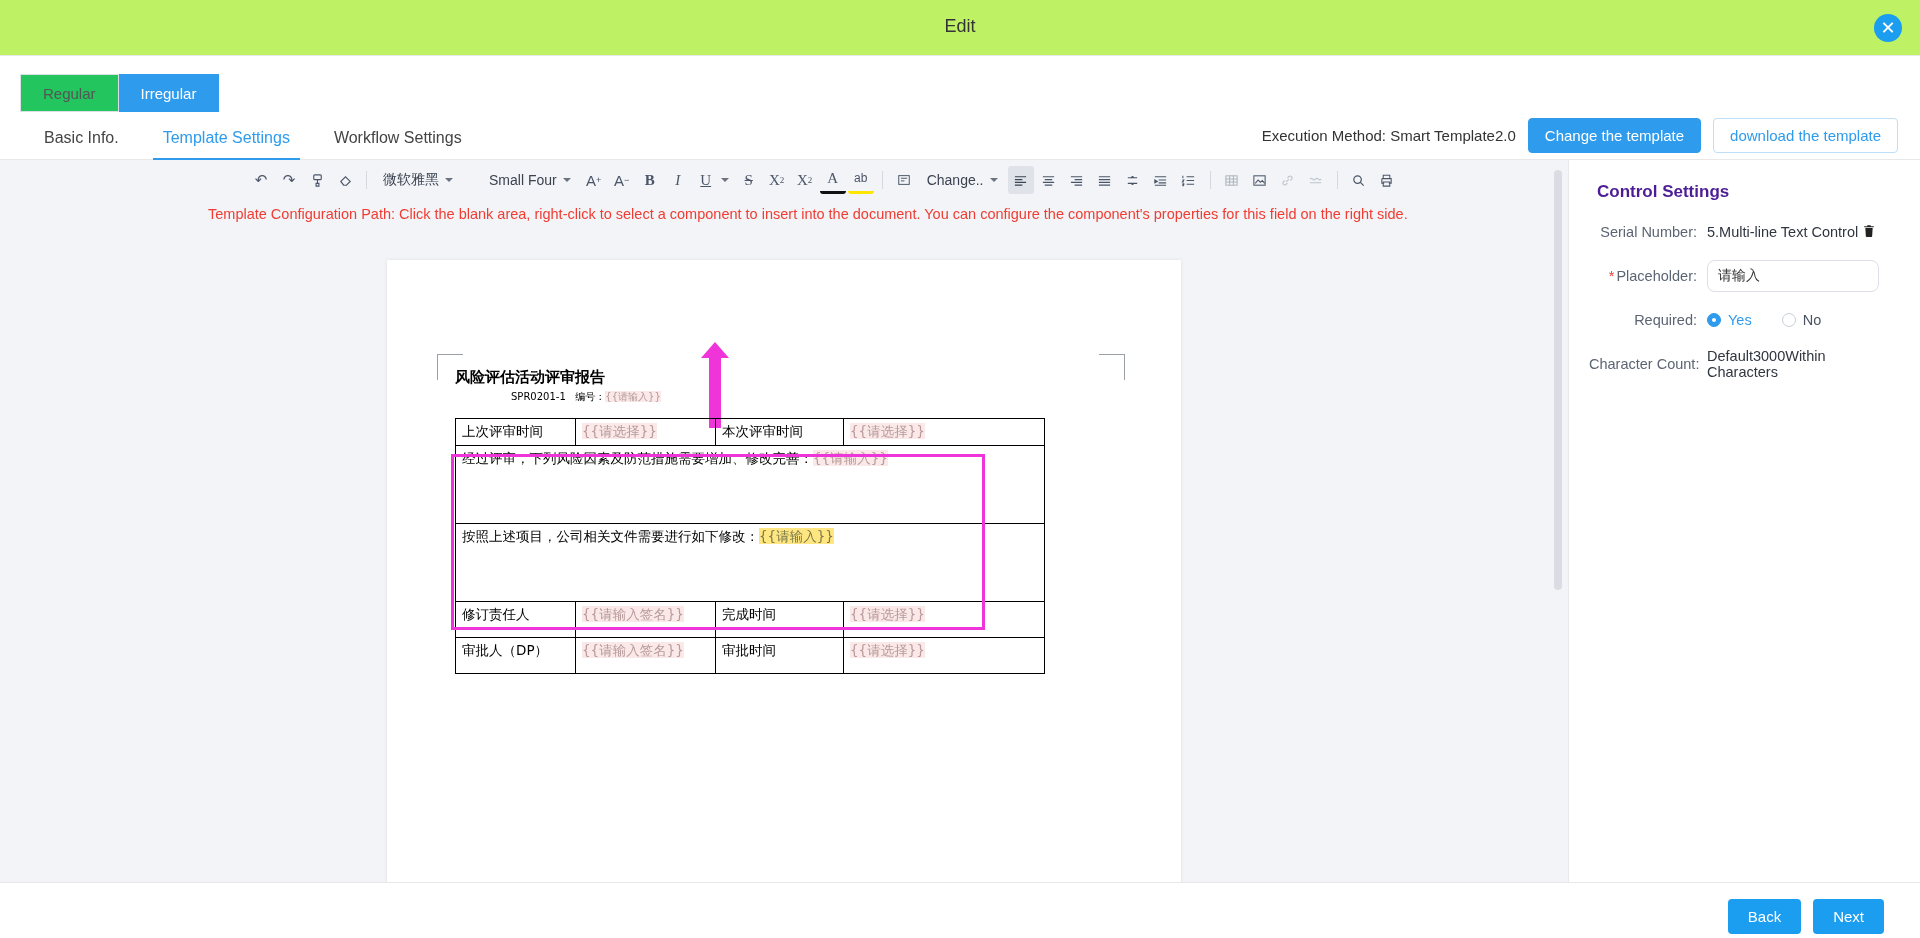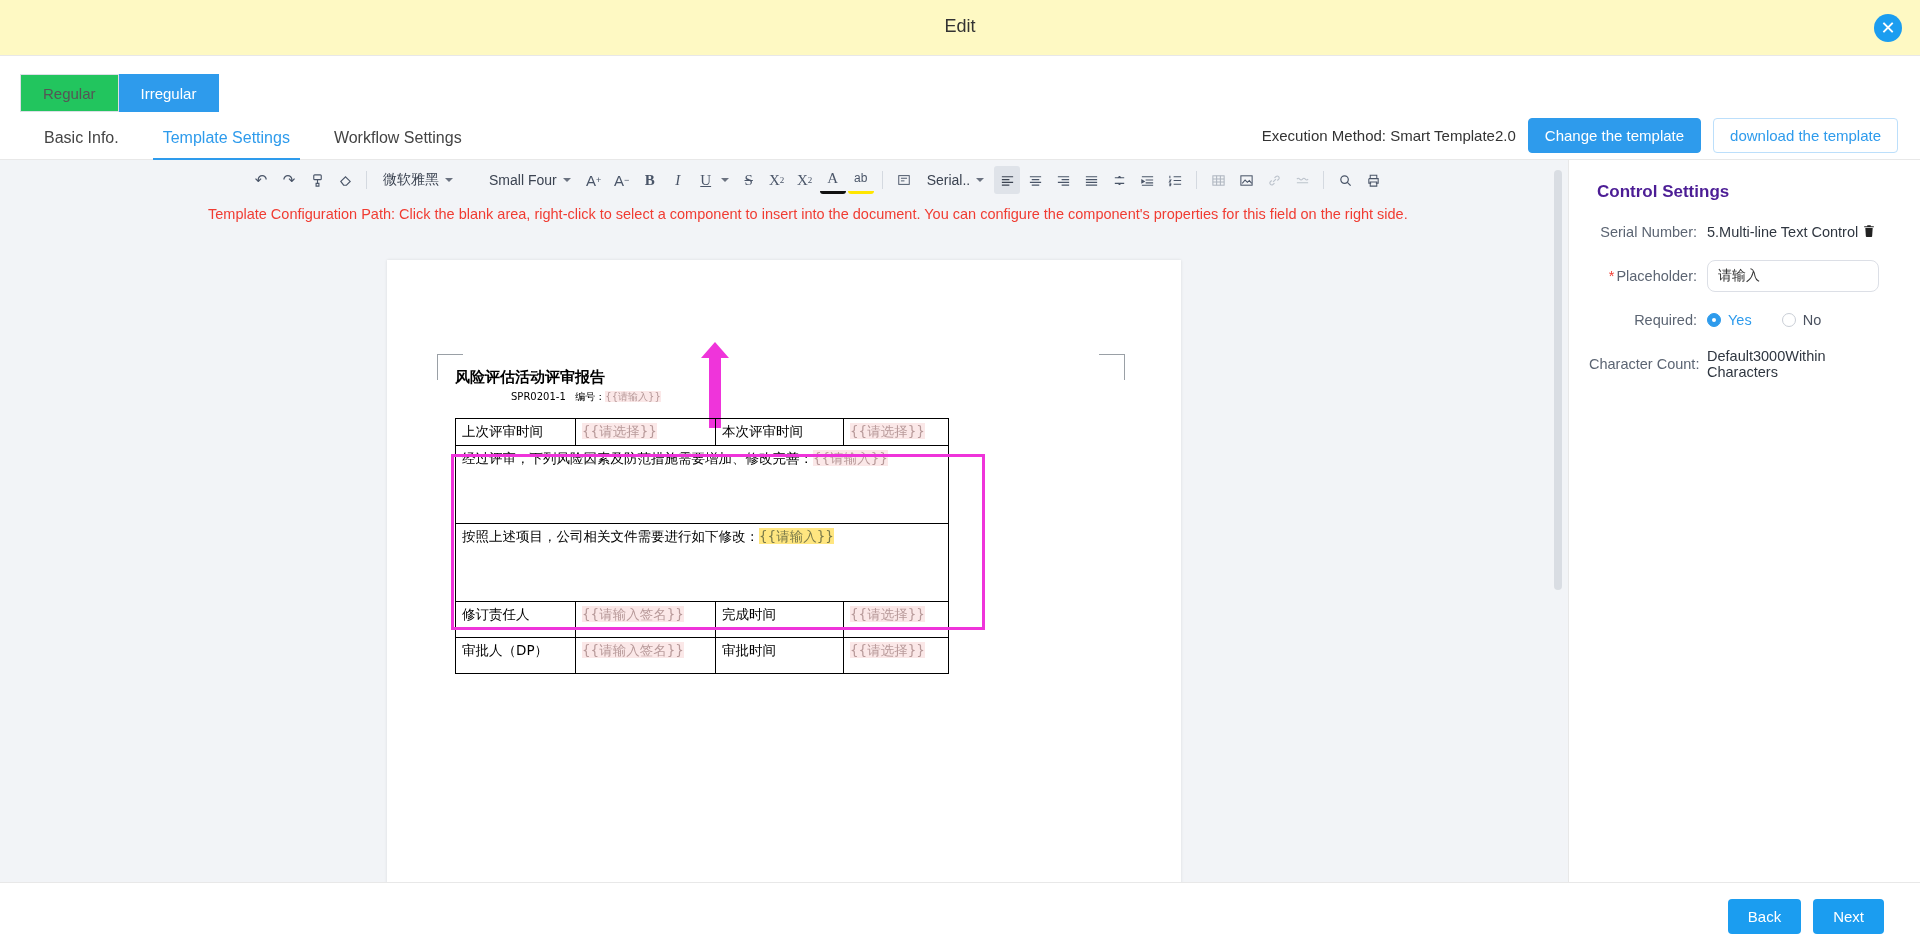--- a/index.html
+++ b/index.html
@@ -9,21 +9,21 @@
     overflow: hidden;
     font-family: "Liberation Sans", sans-serif;
     background: #ffffff;
     color: #333;
   }
 
   
   .titlebar {
     position: relative;
     height: 56px;
-    background: #fef9c3;
+    background: #bef264;
     border-bottom: 1px solid #e8e8e8;
   }
   .titlebar .title {
     position: absolute;
     left: 0; right: 0; top: 16px;
     text-align: center;
     font-size: 18px;
     color: #333;
   }
   .close-btn {
@@ -244,21 +244,21 @@
   .doc-sub {
     font-size: 10px;
     color: #000;
     margin: 0 0 14px 56px;
   }
   .ph { background: #fbe8e8; color: #b89a9a; }
   .ph-hl { background: #ffe680; color: #7a7a4a; }
 
   table.doc-table {
     border-collapse: collapse;
-    width: 494px;
+    width: 590px;
     font-size: 13.5px;
     color: #000;
     table-layout: fixed;
   }
   table.doc-table td {
     border: 1px solid #000;
     padding: 4px 6px;
     vertical-align: top;
   }
   td.tall { height: 78px; }
@@ -461,21 +461,21 @@
       <span class="tb" style="border-bottom:3px solid #111;line-height:.9">A</span>
       <span class="tb sans" style="border-bottom:3px solid #ffe600;line-height:.9;font-size:12px">ab</span>
       <span class="tb-sep"></span>
       <span class="tb sans">
         <svg width="14" height="14" viewBox="0 0 16 16" fill="none" stroke="#4a5568" stroke-width="1.1">
           <rect x="2" y="3" width="12" height="10"></rect>
             <path d="M4.5 6h7M4.5 9h4"></path>
         </svg>
       </span>
       <span class="tb-select">
-        <span>Serial..</span>
+        <span>Change..</span>
         <span class="caret"></span>
       </span>
       <span class="tb sans active">
         <svg width="15" height="15" viewBox="0 0 16 16" stroke="#3b4351" stroke-width="1.3">
             <path d="M2 4h12M2 7h8M2 10h12M2 13h8"></path>
           </svg>
       </span>
       <span class="tb sans">
         <svg width="15" height="15" viewBox="0 0 16 16" stroke="#4a5568" stroke-width="1.3">
             <path d="M2 4h12M4 7h8M2 10h12M4 13h8"></path>

